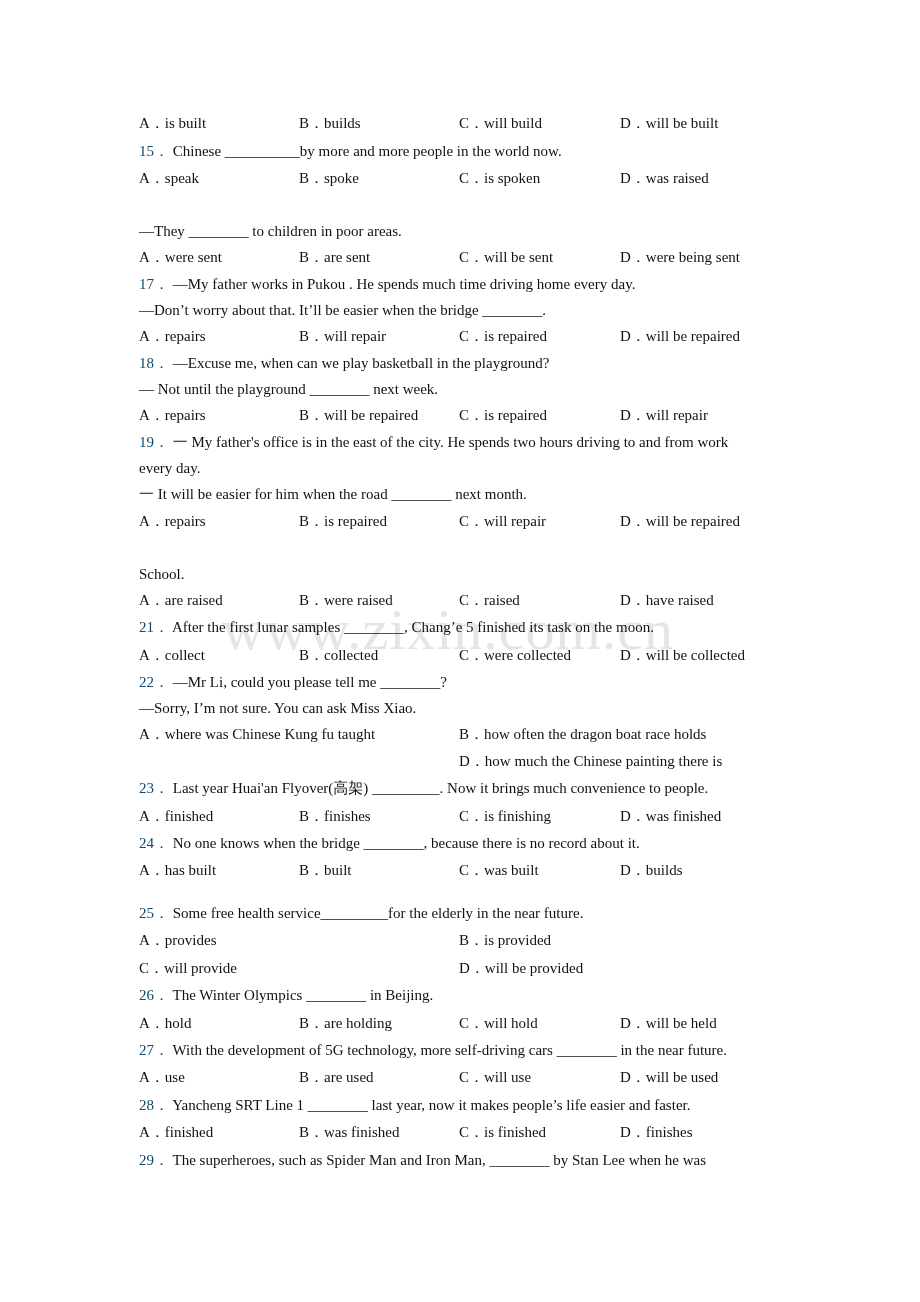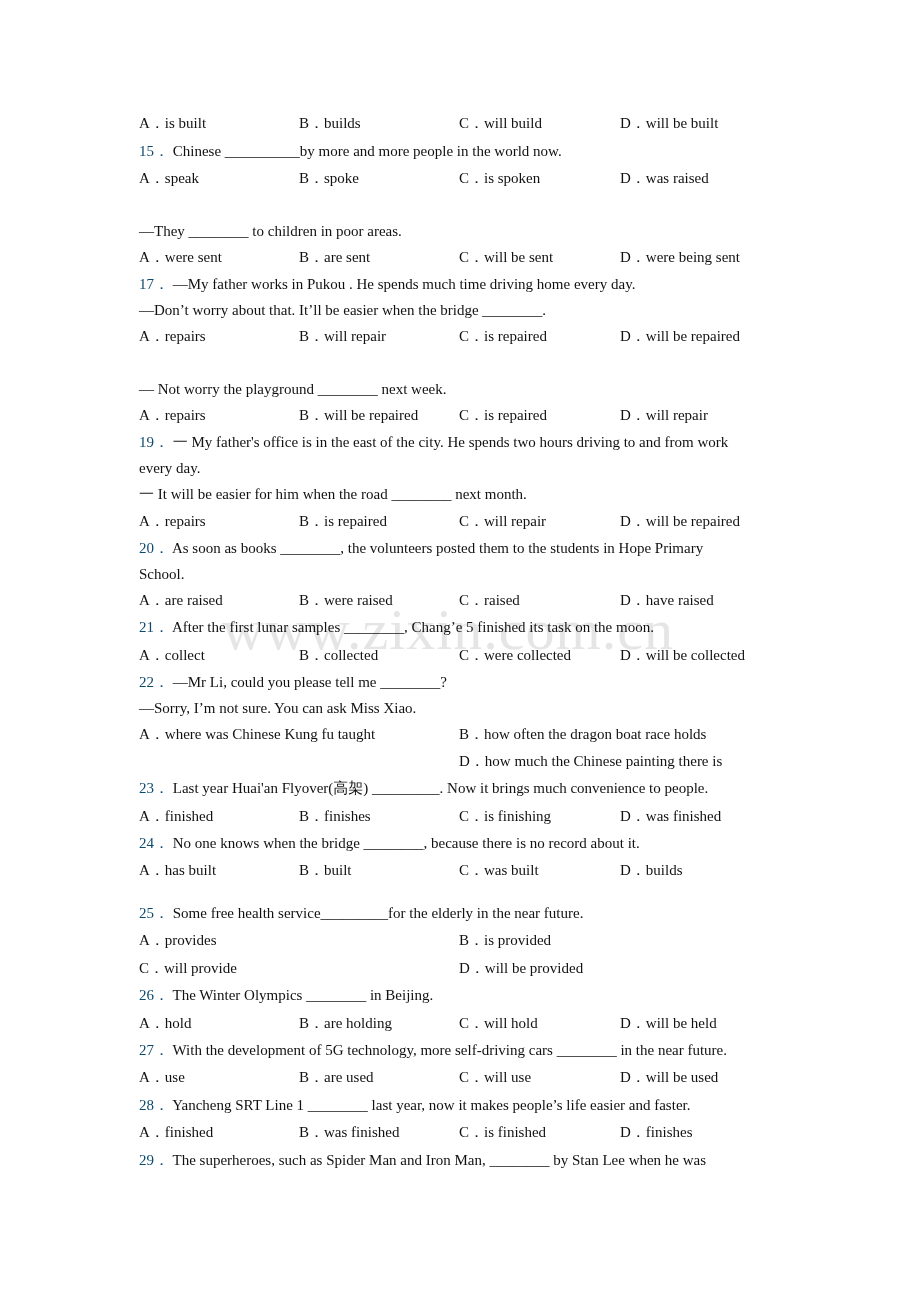--- a/index.html
+++ b/index.html
@@ -35,35 +35,35 @@
   <div class="opt" style="top:247px;left:459px">C．will be sent</div>
   <div class="opt" style="top:247px;left:620px">D．were being sent</div>
 
   <div class="line" style="top:274px"><span class="num">17．</span> <span>—My father works in Pukou . He spends much time driving home every day.</span></div>
   <div class="line" style="top:300px">—Don’t worry about that. It’ll be easier when the bridge  ________.</div>
   <div class="opt" style="top:326px;left:139px">A．repairs</div>
   <div class="opt" style="top:326px;left:299px">B．will repair</div>
   <div class="opt" style="top:326px;left:459px">C．is repaired</div>
   <div class="opt" style="top:326px;left:620px">D．will be repaired</div>
 
-  <div class="line" style="top:379px">— Not worry the playground ________ next week.</div>
+  <div class="line" style="top:353px"><span class="num">18．</span> <span>—Excuse me, when can we play basketball in the playground?</span></div>
+  <div class="line" style="top:379px">— Not until the playground ________ next week.</div>
   <div class="opt" style="top:405px;left:139px">A．repairs</div>
   <div class="opt" style="top:405px;left:299px">B．will be repaired</div>
   <div class="opt" style="top:405px;left:459px">C．is repaired</div>
   <div class="opt" style="top:405px;left:620px">D．will repair</div>
 
   <div class="line" style="top:432px"><span class="num">19．</span> <span>一 My father's office is in the east of the city. He spends two hours driving to and from work</span></div>
   <div class="line" style="top:458px">every day.</div>
   <div class="line" style="top:484px">一 It will be easier for him when the road ________ next month.</div>
   <div class="opt" style="top:511px;left:139px">A．repairs</div>
   <div class="opt" style="top:511px;left:299px">B．is repaired</div>
   <div class="opt" style="top:511px;left:459px">C．will repair</div>
   <div class="opt" style="top:511px;left:620px">D．will be repaired</div>
 
-  <div class="line" style="top:538px"><span class="num">20．</span> <span>As soon as books ________, the volunteers posted them to the students in Hope Primary</span></div>
   <div class="line" style="top:564px">School.</div>
   <div class="opt" style="top:590px;left:139px">A．are raised</div>
   <div class="opt" style="top:590px;left:299px">B．were raised</div>
   <div class="opt" style="top:590px;left:459px">C．raised</div>
   <div class="opt" style="top:590px;left:620px">D．have raised</div>
 
   <div class="line" style="top:617px"><span class="num">21．</span> <span>After the first lunar samples ________, Chang’e 5 finished its task on the moon.</span></div>
   <div class="opt" style="top:645px;left:139px">A．collect</div>
   <div class="opt" style="top:645px;left:299px">B．collected</div>
   <div class="opt" style="top:645px;left:459px">C．were collected</div>

